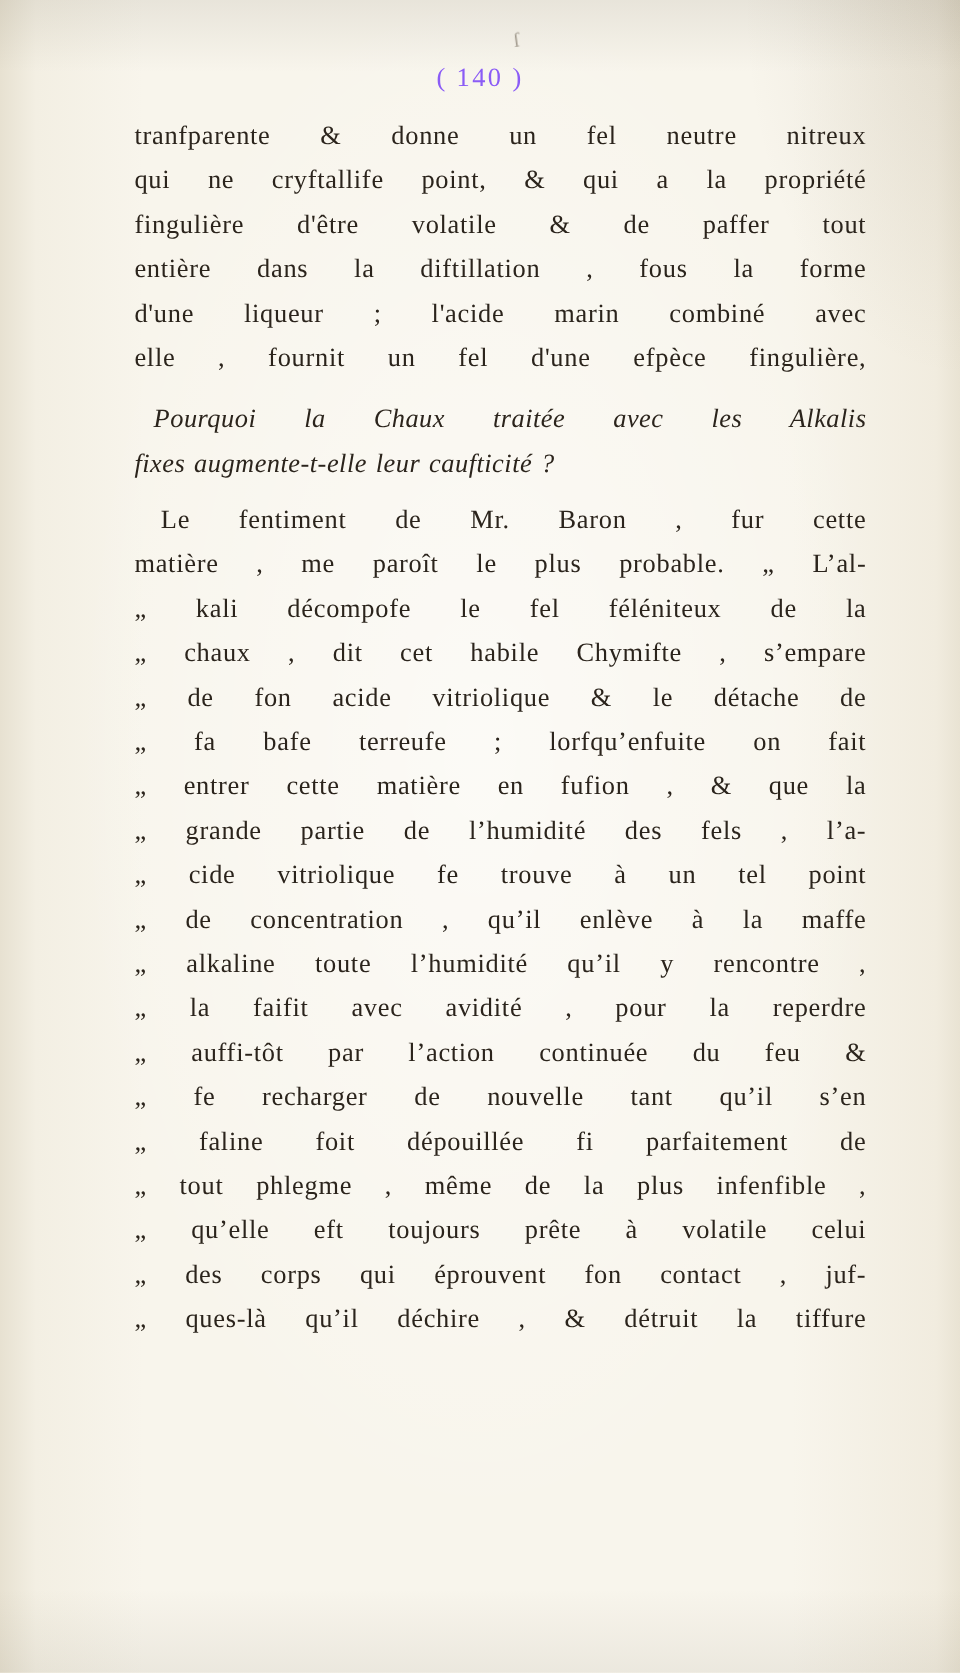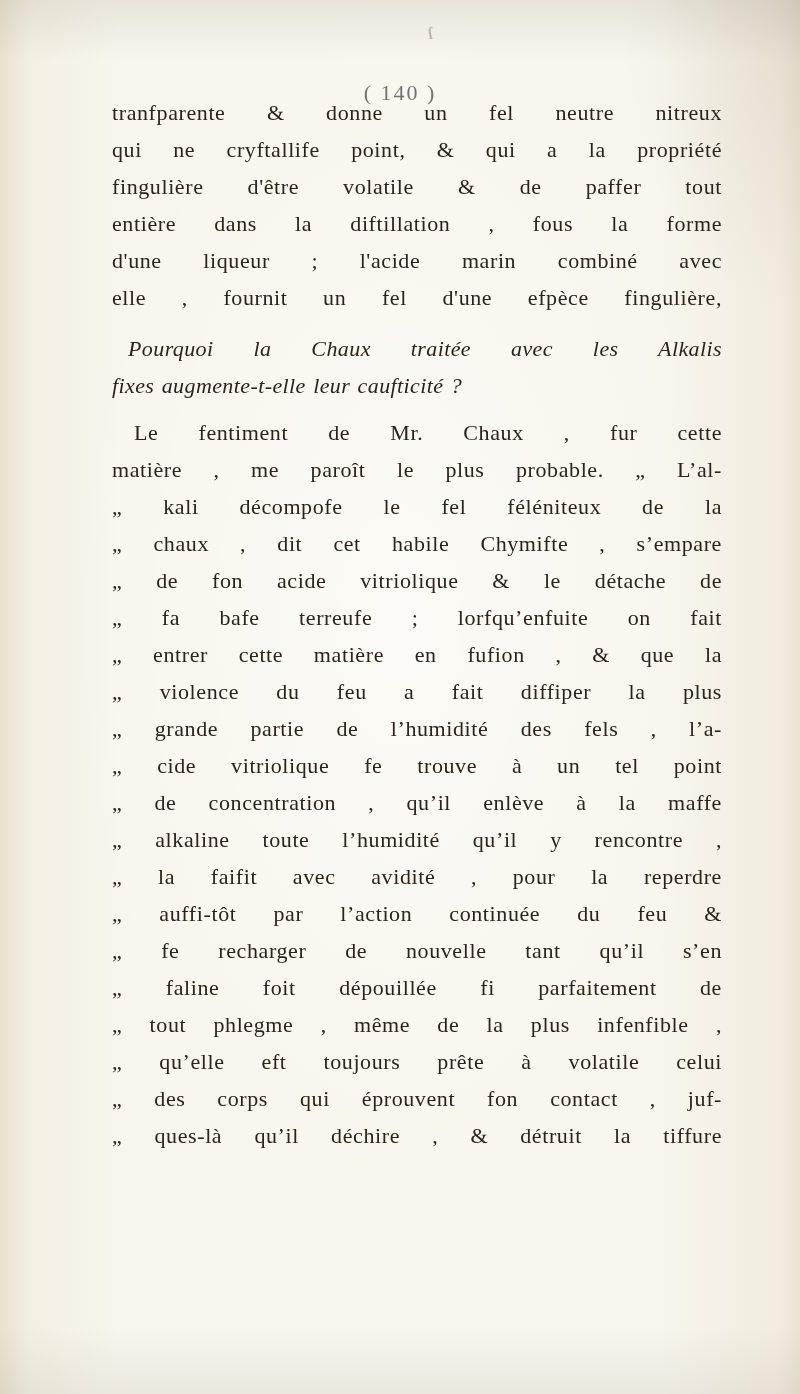--- a/index.html
+++ b/index.html
@@ -23,27 +23,27 @@
     position: absolute;
     inset: 0;
     pointer-events: none;
     background:
       linear-gradient(180deg, rgba(90,80,60,0.10) 0%, rgba(90,80,60,0) 60px),
       linear-gradient(0deg, rgba(90,80,60,0.08) 0%, rgba(90,80,60,0) 70px),
       radial-gradient(ellipse at 100% 0%, rgba(120,105,80,0.12) 0%, rgba(120,105,80,0) 180px);
   }
   .page-number {
     position: absolute;
-    top: 80px;
+    top: 52px;
     left: 0;
     width: 100%;
     text-align: center;
     font-size: 22px;
     letter-spacing: 2px;
-    color: #737373;
+    color: #8b5cf6;
   }
   .text-block {
     position: absolute;
     left: 112px;
     top: 94px;
     width: 610px;
   }
   .line {
     font-size: 22px;
     line-height: 37px;
@@ -99,28 +99,27 @@
     <div class="line">d'une liqueur ; l'acide marin combiné avec</div>
     <div class="line">elle , fournit un fel d'une efpèce fingulière,</div>
   </div>
 
   <div class="heading">
     <div class="line indent-sm">Pourquoi la Chaux traitée avec les Alkalis</div>
     <div class="line no-just">fixes augmente-t-elle leur caufticité ?</div>
   </div>
 
   <div class="para2">
-    <div class="line indent-md">Le fentiment de Mr. Chaux , fur cette</div>
+    <div class="line indent-md">Le fentiment de Mr. Baron , fur cette</div>
     <div class="line">matière , me paroît le plus probable. „ L’al-</div>
     <div class="line">„ kali décompofe le fel féléniteux de la</div>
     <div class="line">„ chaux , dit cet habile Chymifte , s’empare</div>
     <div class="line">„ de fon acide vitriolique &amp; le détache de</div>
     <div class="line">„ fa bafe terreufe ; lorfqu’enfuite on fait</div>
     <div class="line">„ entrer cette matière en fufion , &amp; que la</div>
-    <div class="line">„ violence du feu a fait diffiper la plus</div>
     <div class="line">„ grande partie de l’humidité des fels , l’a-</div>
     <div class="line">„ cide vitriolique fe trouve à un tel point</div>
     <div class="line">„ de concentration , qu’il enlève à la maffe</div>
     <div class="line">„ alkaline toute l’humidité qu’il y rencontre ,</div>
     <div class="line">„ la faifit avec avidité , pour la reperdre</div>
     <div class="line">„ auffi-tôt par l’action continuée du feu &amp;</div>
     <div class="line">„ fe recharger de nouvelle tant qu’il s’en</div>
     <div class="line">„ faline foit dépouillée fi parfaitement de</div>
     <div class="line">„ tout phlegme , même de la plus infenfible ,</div>
     <div class="line">„ qu’elle eft toujours prête à volatile celui</div>

